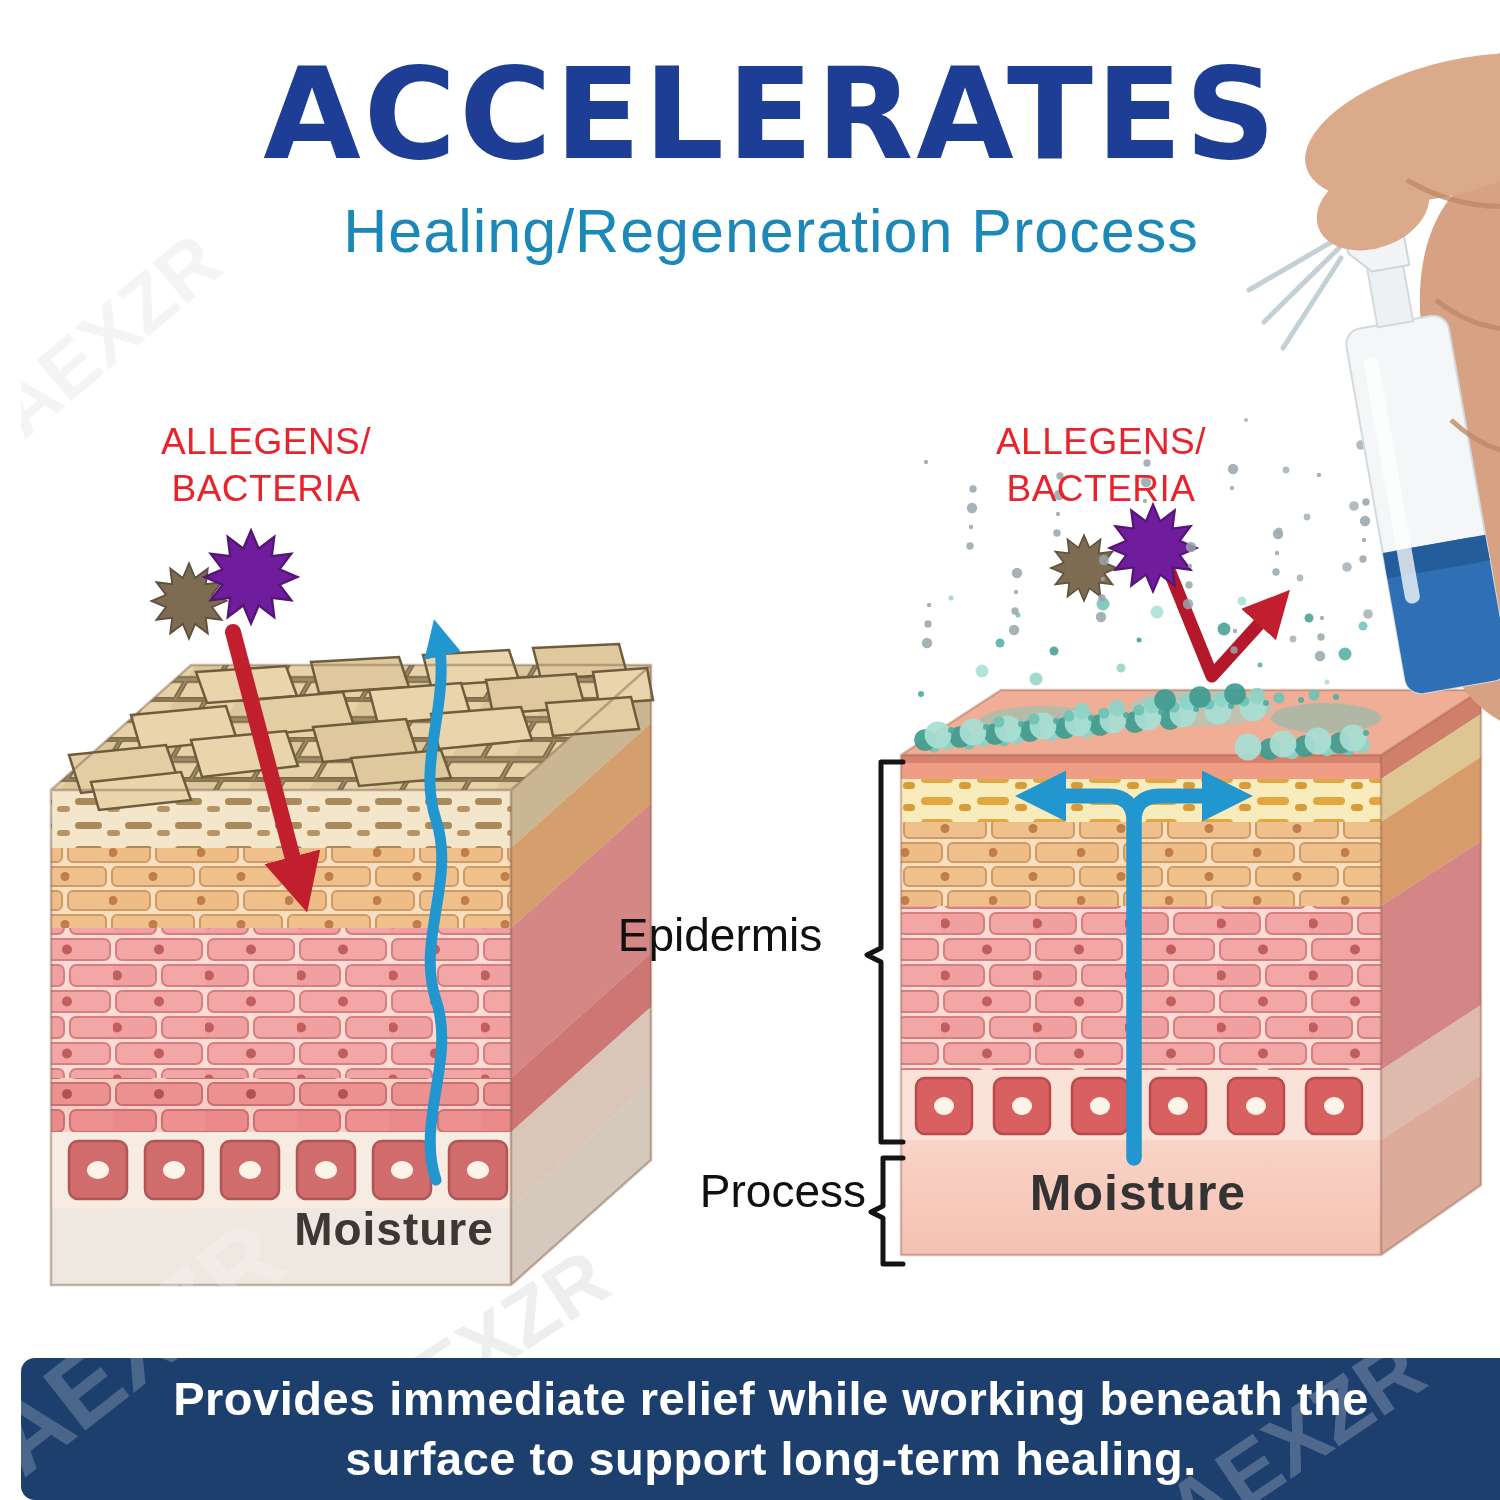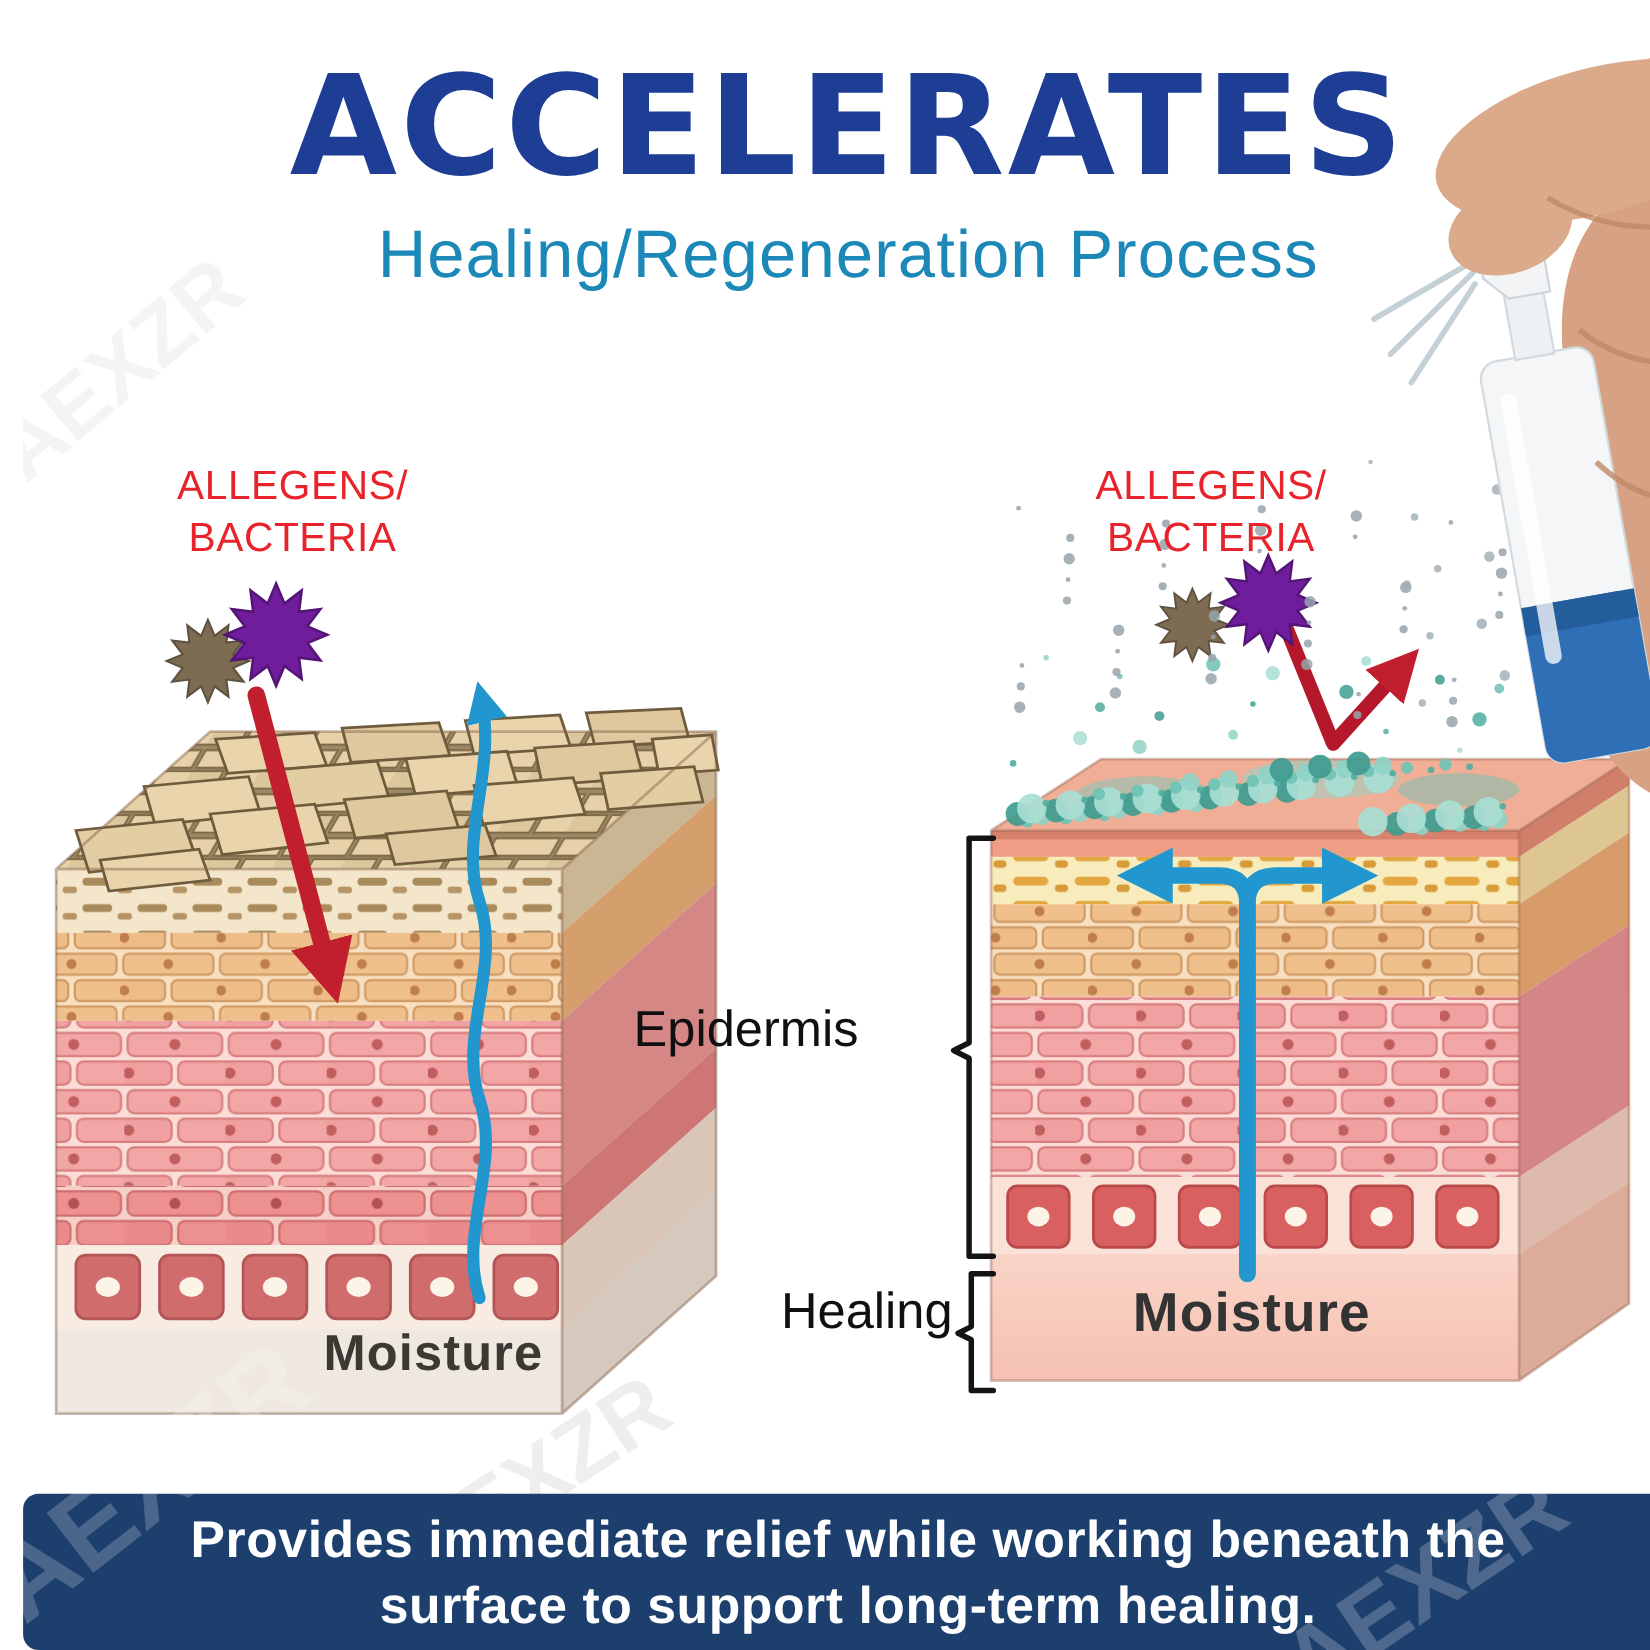--- a/index.html
+++ b/index.html
@@ -16,21 +16,21 @@
   .allergens{position:absolute;width:320px;text-align:center;color:#e8232b;font-weight:400;
          font-size:37px;line-height:47px;letter-spacing:.5px;z-index:4;}
   .allergens-left{left:85px;top:418px;}
   .allergens-right{left:920px;top:418px;}
 
   .moisture{position:absolute;font-weight:600;color:#3c3834;letter-spacing:1px;z-index:4;text-align:center;}
   .moisture-left{left:223px;top:1202px;width:300px;font-size:46px;}
   .moisture-right{left:957px;top:1164px;width:320px;font-size:50px;color:#333;}
 
   .layer-label{position:absolute;color:#101010;font-size:46px;font-weight:500;z-index:4;}
-  .label-epidermis{left:555px;top:908px;width:288px;text-align:left;}
+  .label-epidermis{left:555px;top:908px;width:288px;text-align:center;}
   .label-dermis{left:595px;top:1164px;width:250px;text-align:right;}
 
   .banner{position:absolute;left:0;top:1358px;width:1500px;height:142px;background:#1d3f6e;
           display:flex;flex-direction:column;justify-content:center;align-items:center;z-index:5;border-radius:14px;}
   .banner-line{color:#ffffff;font-size:47px;font-weight:700;line-height:60px;letter-spacing:.5px;text-align:center;}
 
   .watermark{position:absolute;font-weight:700;pointer-events:none;z-index:6;}
   .wm1{left:-55px;top:1290px;font-size:100px;color:#ffffff;opacity:.20;transform:rotate(-38deg);}
   .wm2{left:1130px;top:1392px;font-size:85px;color:#ffffff;opacity:.22;transform:rotate(-34deg);}
   .wm3{left:330px;top:1298px;font-size:80px;color:#8b9097;opacity:.14;transform:rotate(-33deg);z-index:2;}
@@ -427,21 +427,21 @@
 
   <div class="allergens allergens-right">
     <span style="display:block">ALLEGENS/</span>
     <span style="display:block">BACTERIA</span>
   </div>
 
   <div class="moisture moisture-left">Moisture</div>
   <div class="moisture moisture-right">Moisture</div>
 
   <div class="layer-label label-epidermis">Epidermis</div>
-  <div class="layer-label label-dermis">Healing</div>
+  <div class="layer-label label-dermis">Process</div>
 
   <div class="banner">
     <div class="banner-line">Provides immediate relief while working beneath the</div>
     <div class="banner-line">surface to support long-term healing.</div>
   </div>
 
   <div class="watermark wm1">AEXZR</div>
   <div class="watermark wm2">AEXZR</div>
   <div class="watermark wm3">AEXZR</div>
   <div class="watermark wm4">AEXZR</div>

